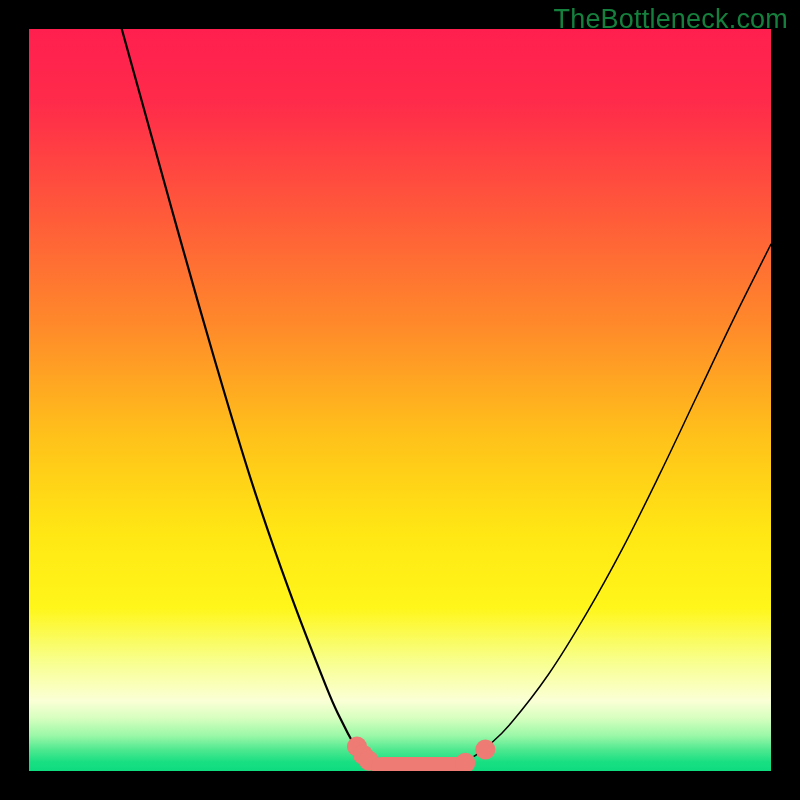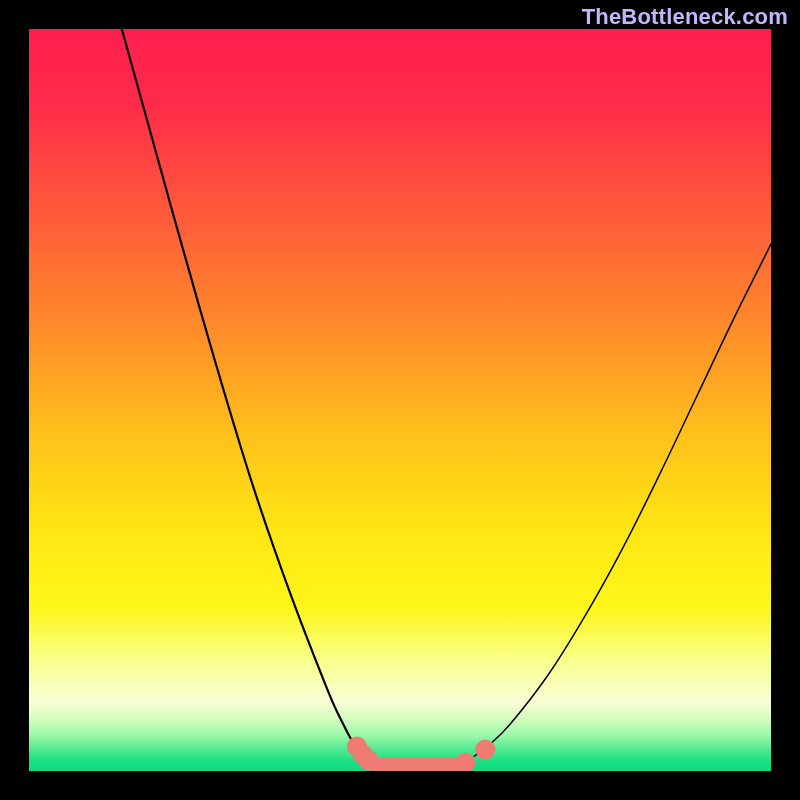--- a/index.html
+++ b/index.html
@@ -22,23 +22,23 @@
     top: 29px;
     left: 29px;
     width: 742px;
     height: 742px;
     overflow: hidden;
   }
   .watermark {
     position: absolute;
     top: 4px;
     right: 12px;
-    color: #c4b5fd;
-    font-size: 22px;
-    font-weight: 700;
+    color: #15803d;
+    font-size: 27px;
+    font-weight: 400;
     letter-spacing: 0.2px;
     user-select: none;
   }
   svg {
     display: block;
   }
 </style>
 </head>
 <body>
 

